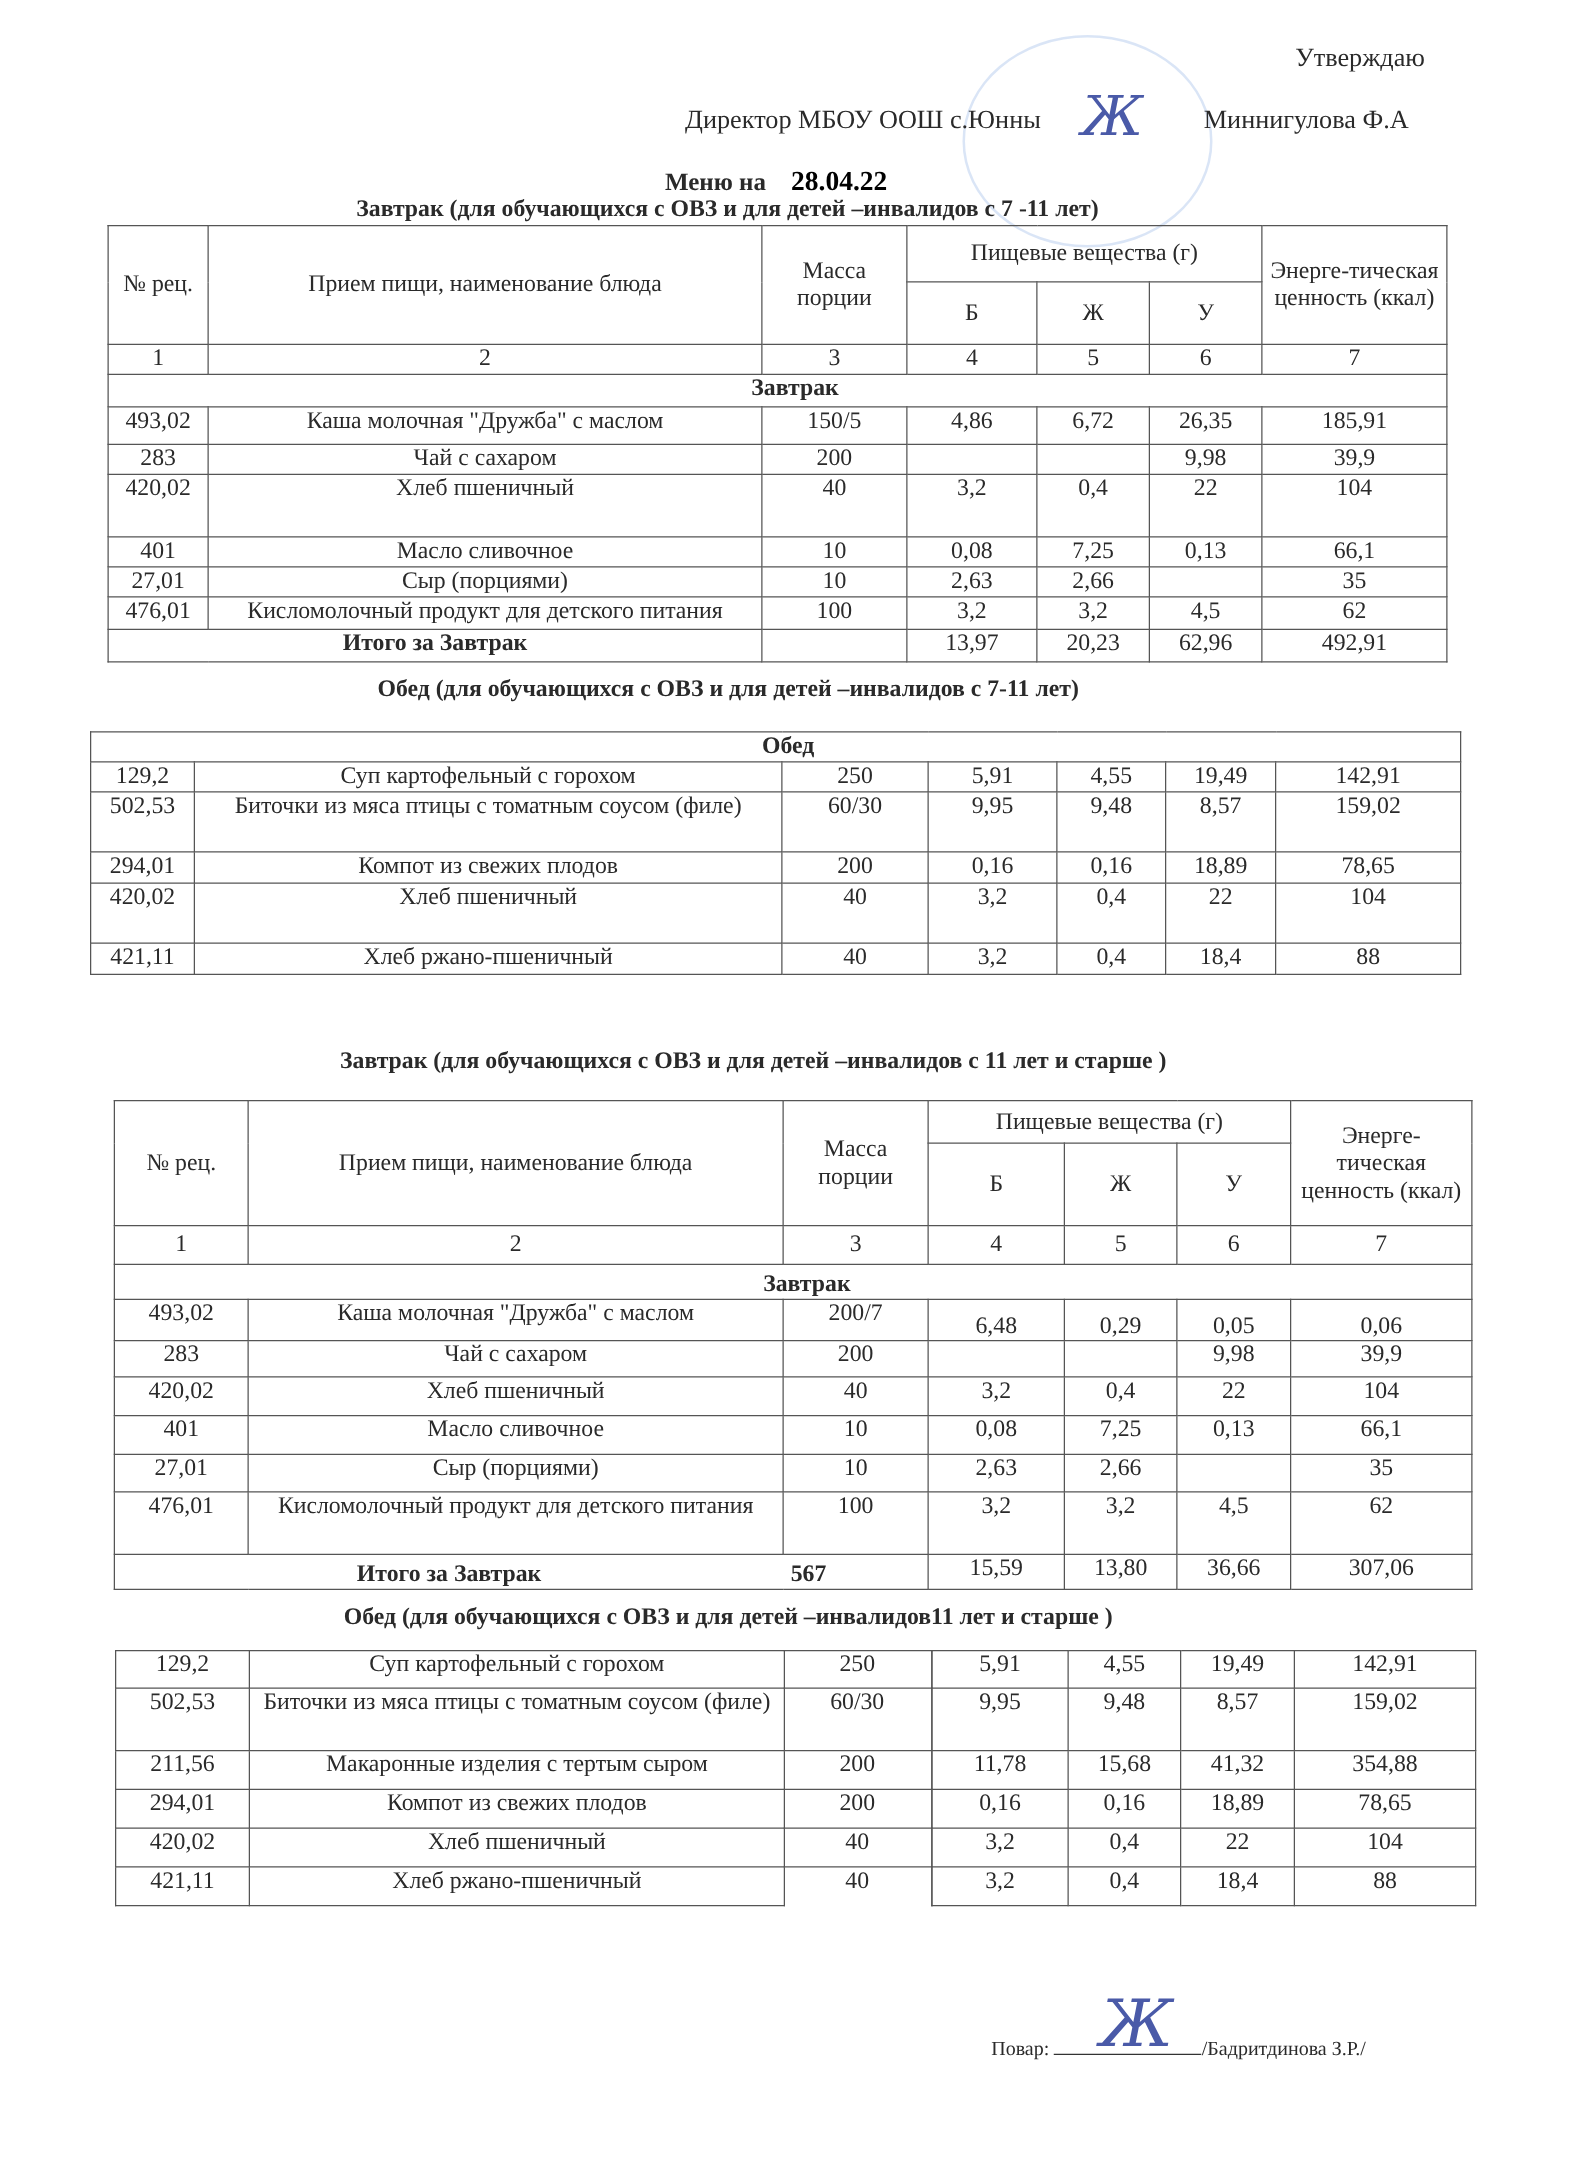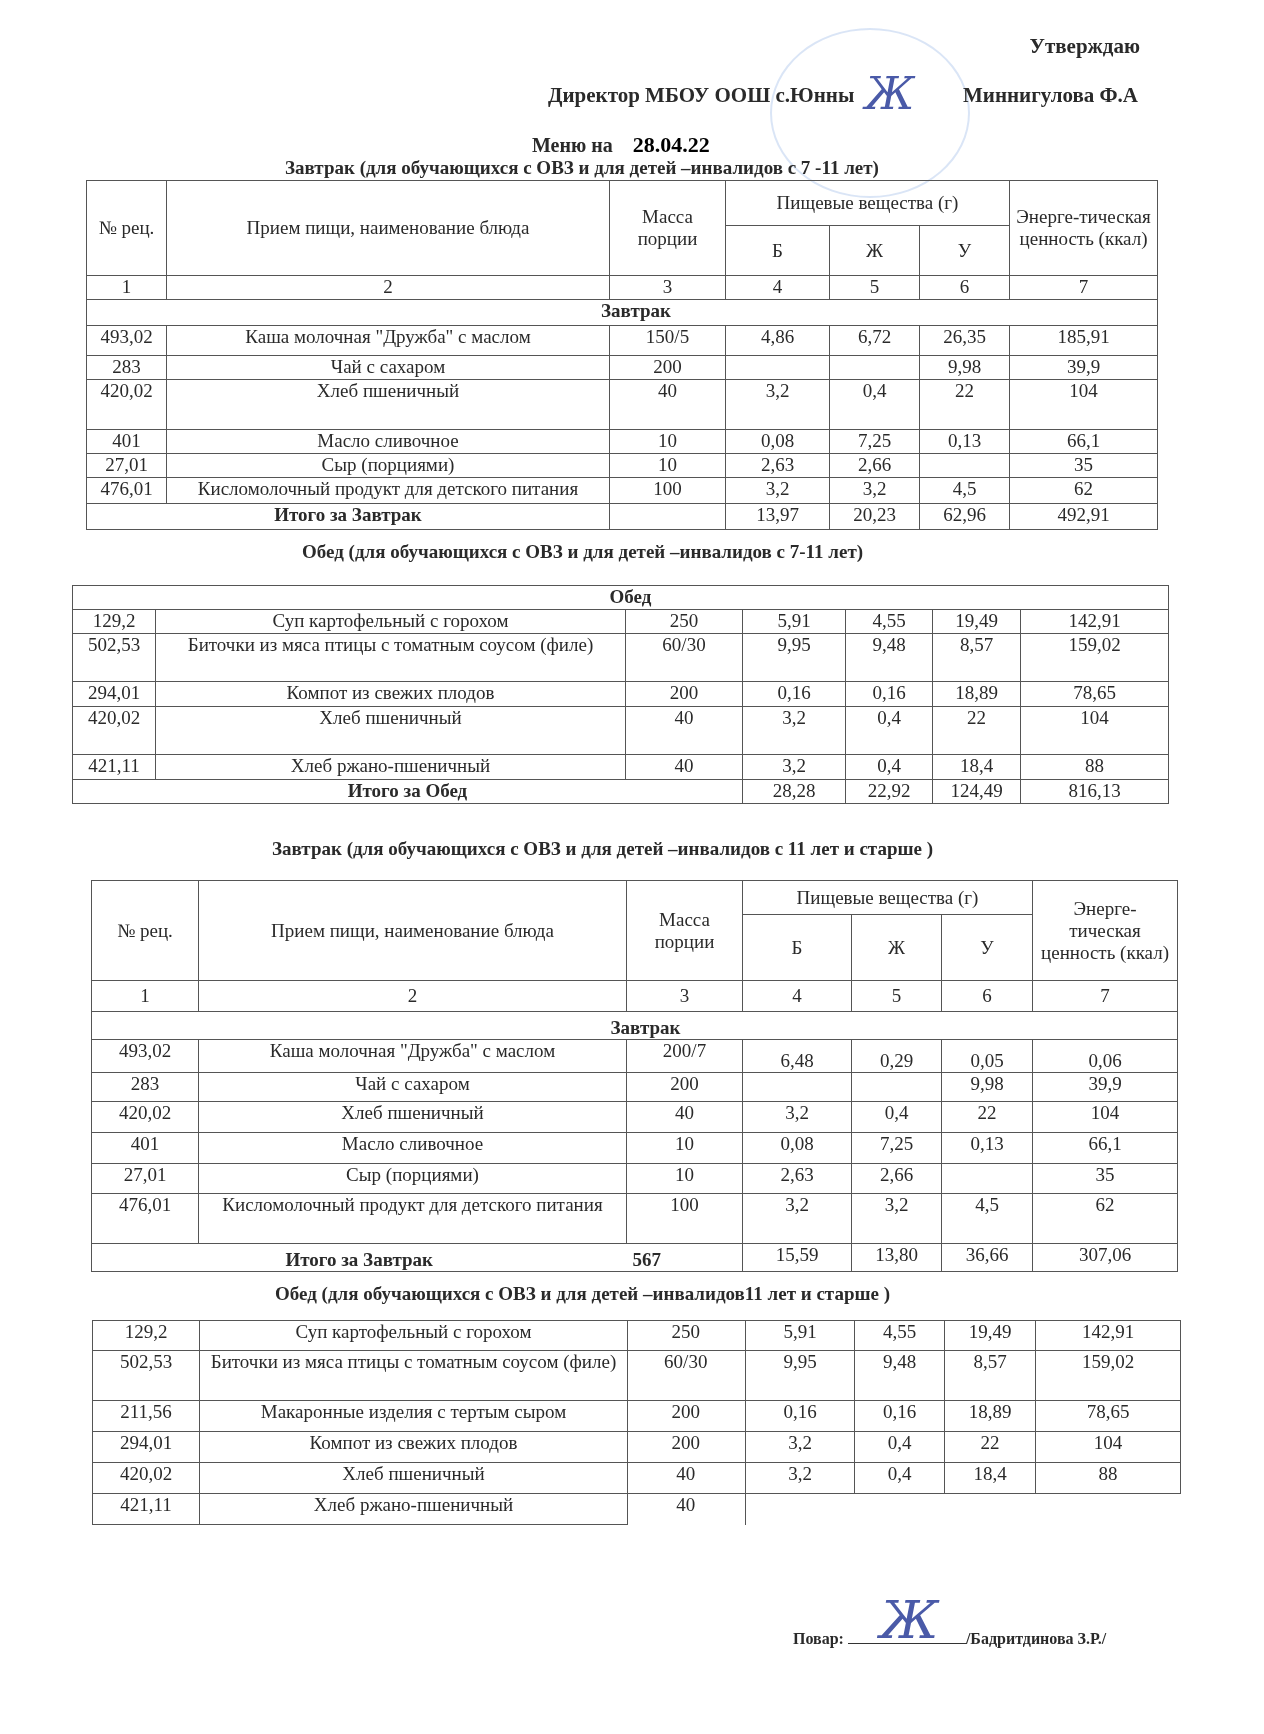--- a/index.html
+++ b/index.html
@@ -1,20 +1,20 @@
 <!DOCTYPE html>
 <html><head>
 <meta charset="utf-8">
 <style>
   html, body { margin: 0; padding: 0; }
   body {
     width: 1264px; height: 1734px; background: #ffffff; position: relative; overflow: hidden;
     font-family: "Liberation Serif", "DejaVu Serif", serif; color: #2a2a2a;
   }
-  .abs { position: absolute; font-weight: bold; }
+  .abs { position: absolute; }
   .approve { right: 124px; top: 34px; font-size: 21px; }
   .director-line { top: 83px; left: 548px; font-size: 21px; white-space: nowrap; }
   .director-line .name { position: absolute; left: 415px; top: 0; }
   .stamp {
     position: absolute; left: 770px; top: 28px; width: 200px; height: 170px; border-radius: 50%;
     border: 2px solid rgba(150,180,230,0.35); box-sizing: border-box;
   }
   .sig { position: absolute; color: #4a5aa8; font-family: "DejaVu Serif", serif; font-style: italic; }
   .menu-date { top: 132px; left: 532px; font-size: 20px; font-weight: bold; }
   .menu-date .date { font-size: 22px; color: #000; margin-left: 20px; }
@@ -201,27 +201,20 @@
       </tr>
   <tr style="height:25px">
         <td class="c">421,11</td>
         <td class="l">Хлеб ржано-пшеничный</td>
         <td class="c">40</td>
         <td class="c">3,2</td>
         <td class="c">0,4</td>
         <td class="c">18,4</td>
         <td class="c">88</td>
       </tr>
-  <tr style="height:24px">
-        <td colspan="3" class="l b">Итого за Обед</td>
-        <td class="c">28,28</td>
-        <td class="c">22,92</td>
-        <td class="c">124,49</td>
-        <td class="c">816,13</td>
-      </tr>
 </tbody>
   </table>
 
 <div class="abs section-title" style="top:838px; left:272px;">Завтрак (для обучающихся  с ОВЗ и для детей –инвалидов с 11 лет и старше )</div>
 
 <table style="left:91px; top:880px; width:1086px;">
   <colgroup>
       <col style="width:107px">
       <col style="width:428px">
       <col style="width:116px">
@@ -395,20 +388,26 @@
         <td class="c">19,49</td>
         <td class="c">142,91</td>
       </tr>
   <tr style="height:50px">
         <td class="c">9,95</td>
         <td class="c">9,48</td>
         <td class="c">8,57</td>
         <td class="c">159,02</td>
       </tr>
   <tr style="height:31px">
+        <td class="c">11,78</td>
+        <td class="c">15,68</td>
+        <td class="c">41,32</td>
+        <td class="c">354,88</td>
+      </tr>
+  <tr style="height:31px">
         <td class="c">0,16</td>
         <td class="c">0,16</td>
         <td class="c">18,89</td>
         <td class="c">78,65</td>
       </tr>
   <tr style="height:31px">
         <td class="c">3,2</td>
         <td class="c">0,4</td>
         <td class="c">22</td>
         <td class="c">104</td>

